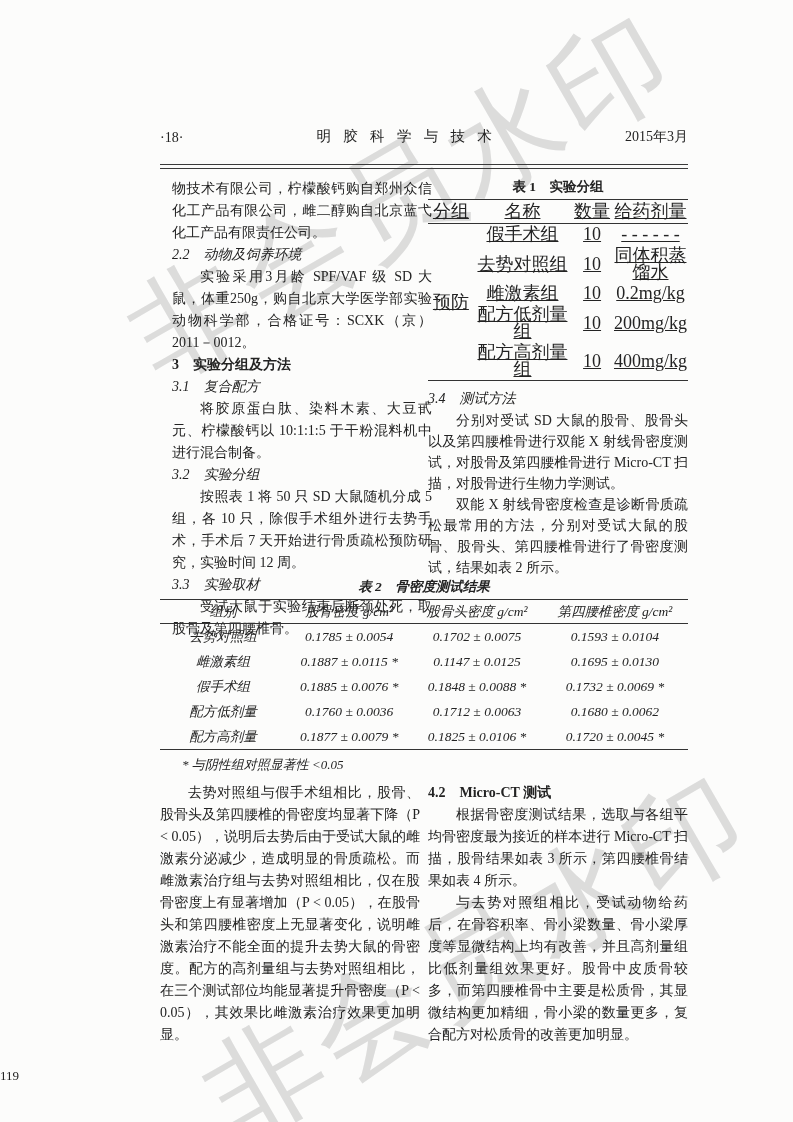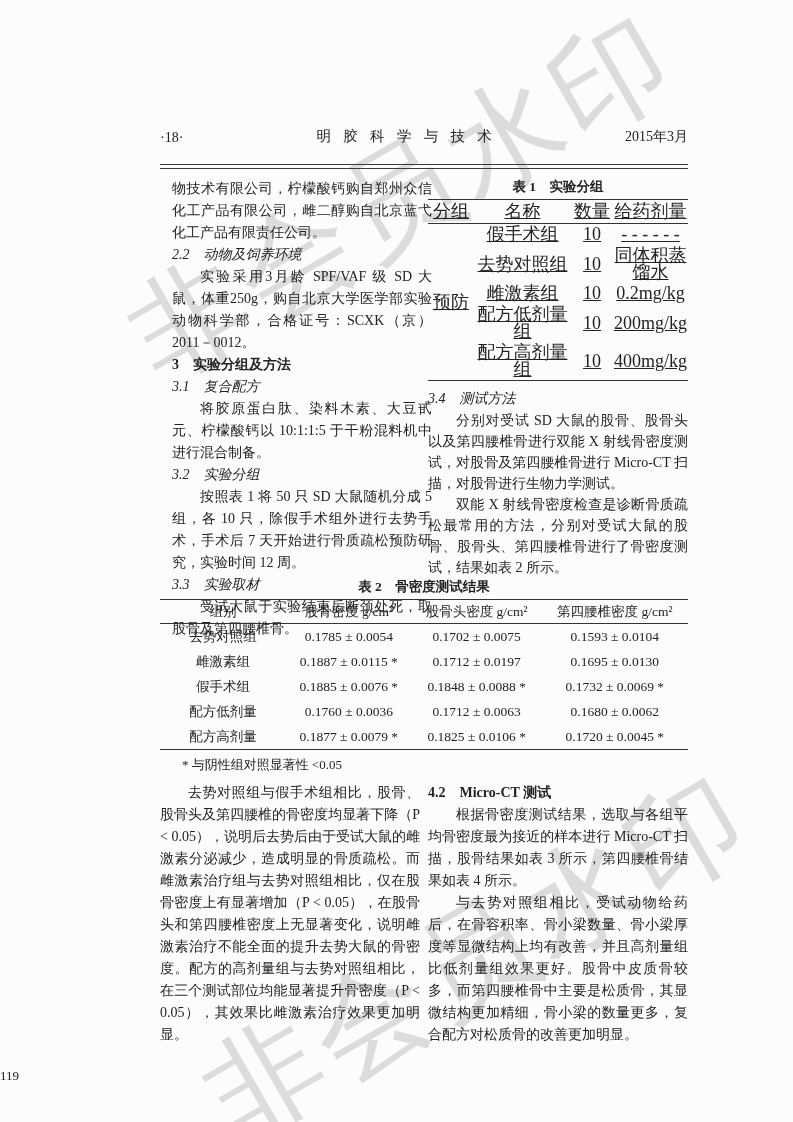--- a/index.html
+++ b/index.html
@@ -52,21 +52,21 @@
   th,td{text-align:center;vertical-align:middle;}
   
   .t1-wrap{margin-bottom:7px;}
   .t1{font-size:18px;text-decoration:underline;}
   .t1 th{padding:3px 1px;line-height:17px;}
   .t1 td{padding:2px 1px;line-height:17px;}
   .t1 .c-group{width:44px;}
   .t1 .c-name{width:96px;}
   .t1 .c-count{width:40px;}
   
-  .table2-block{position:absolute;left:160px;top:578px;width:528px;z-index:2;}
+  .table2-block{position:absolute;left:160px;top:578px;width:528px;z-index:2;font-style:italic;}
   .t2{font-size:13.5px;}
   .t2 th{padding:3px 2px;line-height:17px;}
   .t2 td{padding:4px 2px;line-height:17px;}
   .t2 .c-grp{width:122px;}
   .t2-footnote{font-size:13px;line-height:17px;margin-top:6px;padding-left:22px;}
   
   .page-footer{
     position:absolute;left:0;top:1068px;width:793px;text-align:left;
     font-size:13px;z-index:2;
   }
@@ -160,21 +160,21 @@
       <tbody>
         <tr>
           <td>去势对照组</td>
           <td>0.1785 ± 0.0054</td>
           <td>0.1702 ± 0.0075</td>
           <td>0.1593 ± 0.0104</td>
         </tr>
         <tr>
           <td>雌激素组</td>
           <td>0.1887 ± 0.0115 *</td>
-          <td>0.1712 ± 0.0197</td>
+          <td>0.1147 ± 0.0125</td>
           <td>0.1695 ± 0.0130</td>
         </tr>
         <tr>
           <td>假手术组</td>
           <td>0.1885 ± 0.0076 *</td>
           <td>0.1848 ± 0.0088 *</td>
           <td>0.1732 ± 0.0069 *</td>
         </tr>
         <tr>
           <td>配方低剂量</td>

